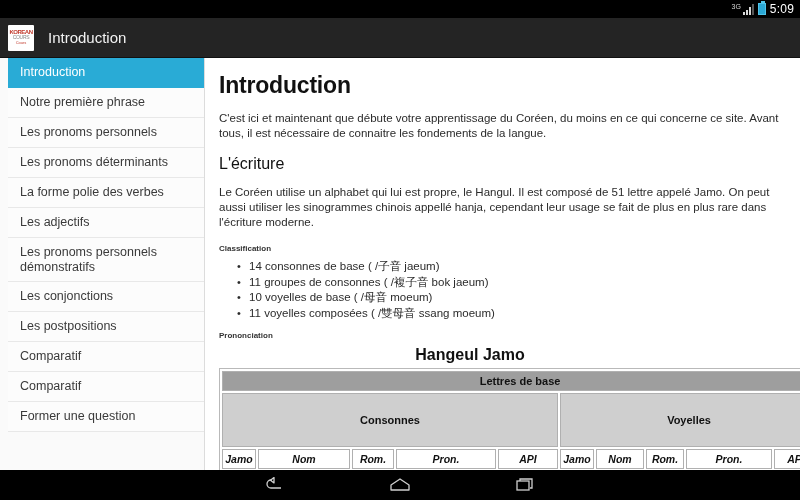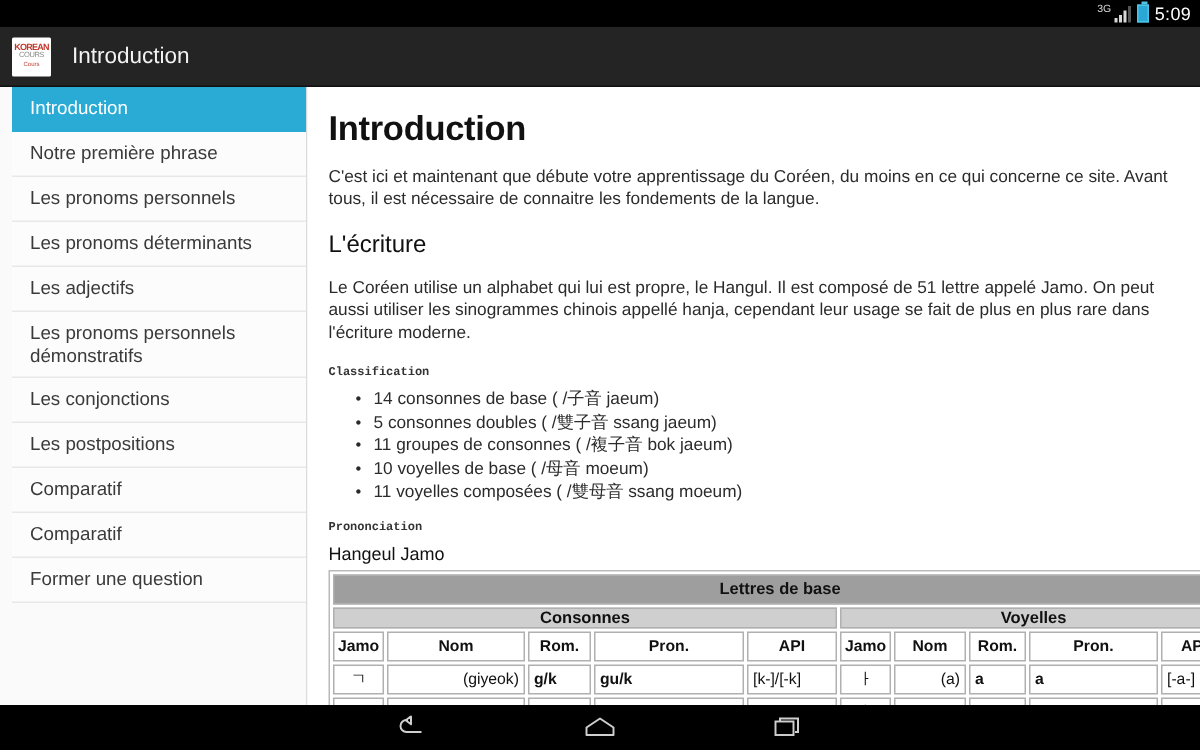--- a/index.html
+++ b/index.html
@@ -63,35 +63,35 @@
     background: #fcfcfc;
   }
   .nav-item.selected { background: #29abd6; color: #ffffff; border-bottom-color:#29abd6; }
   .nav-item.two-line { min-height: 44px; justify-content: flex-end; }
 
   
   #main { flex: 1; background: #fff; padding: 14px 18px 0 14px; overflow: hidden; position: relative;}
   h1#page-title { font-size: 23px; font-weight: bold; color: #111; margin-bottom: 12px; letter-spacing: -0.2px;}
   p.para { font-size: 11.5px; color: #2b2b2b; line-height: 15px; margin-bottom: 14px; max-width: 562px;}
   h2.sub { font-size: 16px; color: #111; margin-bottom: 12px; font-weight: normal; }
-  h3.tiny { font-size: 8px; color: #333; font-weight: bold; margin-bottom: 6px; font-family: Liberation Mono, monospace; }
+  h3.tiny { font-size: 8px; color: #333; font-weight: bold; margin-bottom: 6px; }
   ul.classlist { list-style: none; margin: 0 0 10px 18px; }
   ul.classlist li { font-size: 11.5px; color: #2b2b2b; line-height: 15.5px; position: relative; padding-left: 12px;}
   ul.classlist li:before { content: "\2022"; position: absolute; left: 0; top: 0; font-size: 11px; }
 
   
-  #table-caption { text-align: left; font-size: 12px; font-weight: normal; color: #111; margin: 6px 0 4px 0; width: 502px;}
+  #table-caption { text-align: center; font-size: 16px; font-weight: bold; color: #111; margin: 6px 0 4px 0; width: 502px;}
   table.jamo {
     border-collapse: separate; border-spacing: 2px; width: 502px;
     border: 1px solid #b9b9b9; background: #fff; table-layout: fixed;
   }
   table.jamo td, table.jamo th { border: 1px solid #b0b0b0; font-size: 10.5px; padding: 2px 3px; color: #111; background:#fff;}
   tr.band-1 td { background: #9e9e9e; text-align: center; font-weight: bold; font-size: 11px; padding: 3px; }
-  tr.band-2 td { background: #cfcfcf; text-align: center; font-weight: bold; font-size: 11px; padding: 0; }
-  tr.colhead td { text-align: center; font-weight: bold; font-size: 10.5px; padding: 3px 2px;}
+  tr.band-2 td { background: #cfcfcf; text-align: center; font-weight: bold; font-size: 11px; padding: 20px; }
+  tr.colhead td { text-align: center; font-style: italic; font-weight: bold; font-size: 10.5px; padding: 3px 2px;}
   td.jamo-cell { text-align: center; font-size: 11px; }
   td.nom-cell { text-align: right; }
   td.rom-cell { font-weight: bold; }
   td.pron-cell { font-weight: bold; }
   td.api-cell { color: #222; }
 
   
   col.c-jamo { width: 34px; } col.c-nom { width: 92px; } col.c-rom { width: 42px; }
   col.c-pron { width: 100px; } col.c-api { width: 60px; }
   col.v-jamo { width: 34px; } col.v-nom { width: 48px; } col.v-rom { width: 38px; }
@@ -140,20 +140,23 @@
           <span>Introduction</span>
         </div>
         <div class="nav-item">
           <span>Notre première phrase</span>
         </div>
         <div class="nav-item">
           <span>Les pronoms personnels</span>
         </div>
         <div class="nav-item">
           <span>Les pronoms déterminants</span>
+        </div>
+        <div class="nav-item">
+          <span>La forme polie des verbes</span>
         </div>
         <div class="nav-item">
           <span>Les adjectifs</span>
         </div>
         <div class="nav-item two-line">
           <span>Les pronoms personnels démonstratifs</span>
         </div>
         <div class="nav-item">
           <span>Les conjonctions</span>
         </div>
@@ -172,21 +175,20 @@
       </div>
 
     <div id="main">
       <h1 id="page-title">Introduction</h1>
       <p class="para">C'est ici et maintenant que débute votre apprentissage du Coréen, du moins en ce qui concerne ce site. Avant tous, il est nécessaire de connaitre les fondements de la langue.</p>
       <h2 class="sub">L'écriture</h2>
       <p class="para">Le Coréen utilise un alphabet qui lui est propre, le Hangul. Il est composé de 51 lettre appelé Jamo. On peut aussi utiliser les sinogrammes chinois appellé hanja, cependant leur usage se fait de plus en plus rare dans l'écriture moderne.</p>
       <h3 class="tiny">Classification</h3>
       <ul class="classlist">
           <li>14 consonnes de base (&nbsp;/子音 jaeum)</li>
-          <li>5 consonnes doubles (&nbsp;/雙子音 ssang jaeum)</li>
           <li>11 groupes de consonnes (&nbsp;/複子音 bok jaeum)</li>
           <li>10 voyelles de base (&nbsp;/母音 moeum)</li>
           <li>11 voyelles composées (&nbsp;/雙母音 ssang moeum)</li>
         </ul>
       <h3 class="tiny">Prononciation</h3>
       <div id="table-caption">Hangeul Jamo</div>
 
       <table class="jamo">
         <colgroup>
           <col class="c-jamo">

